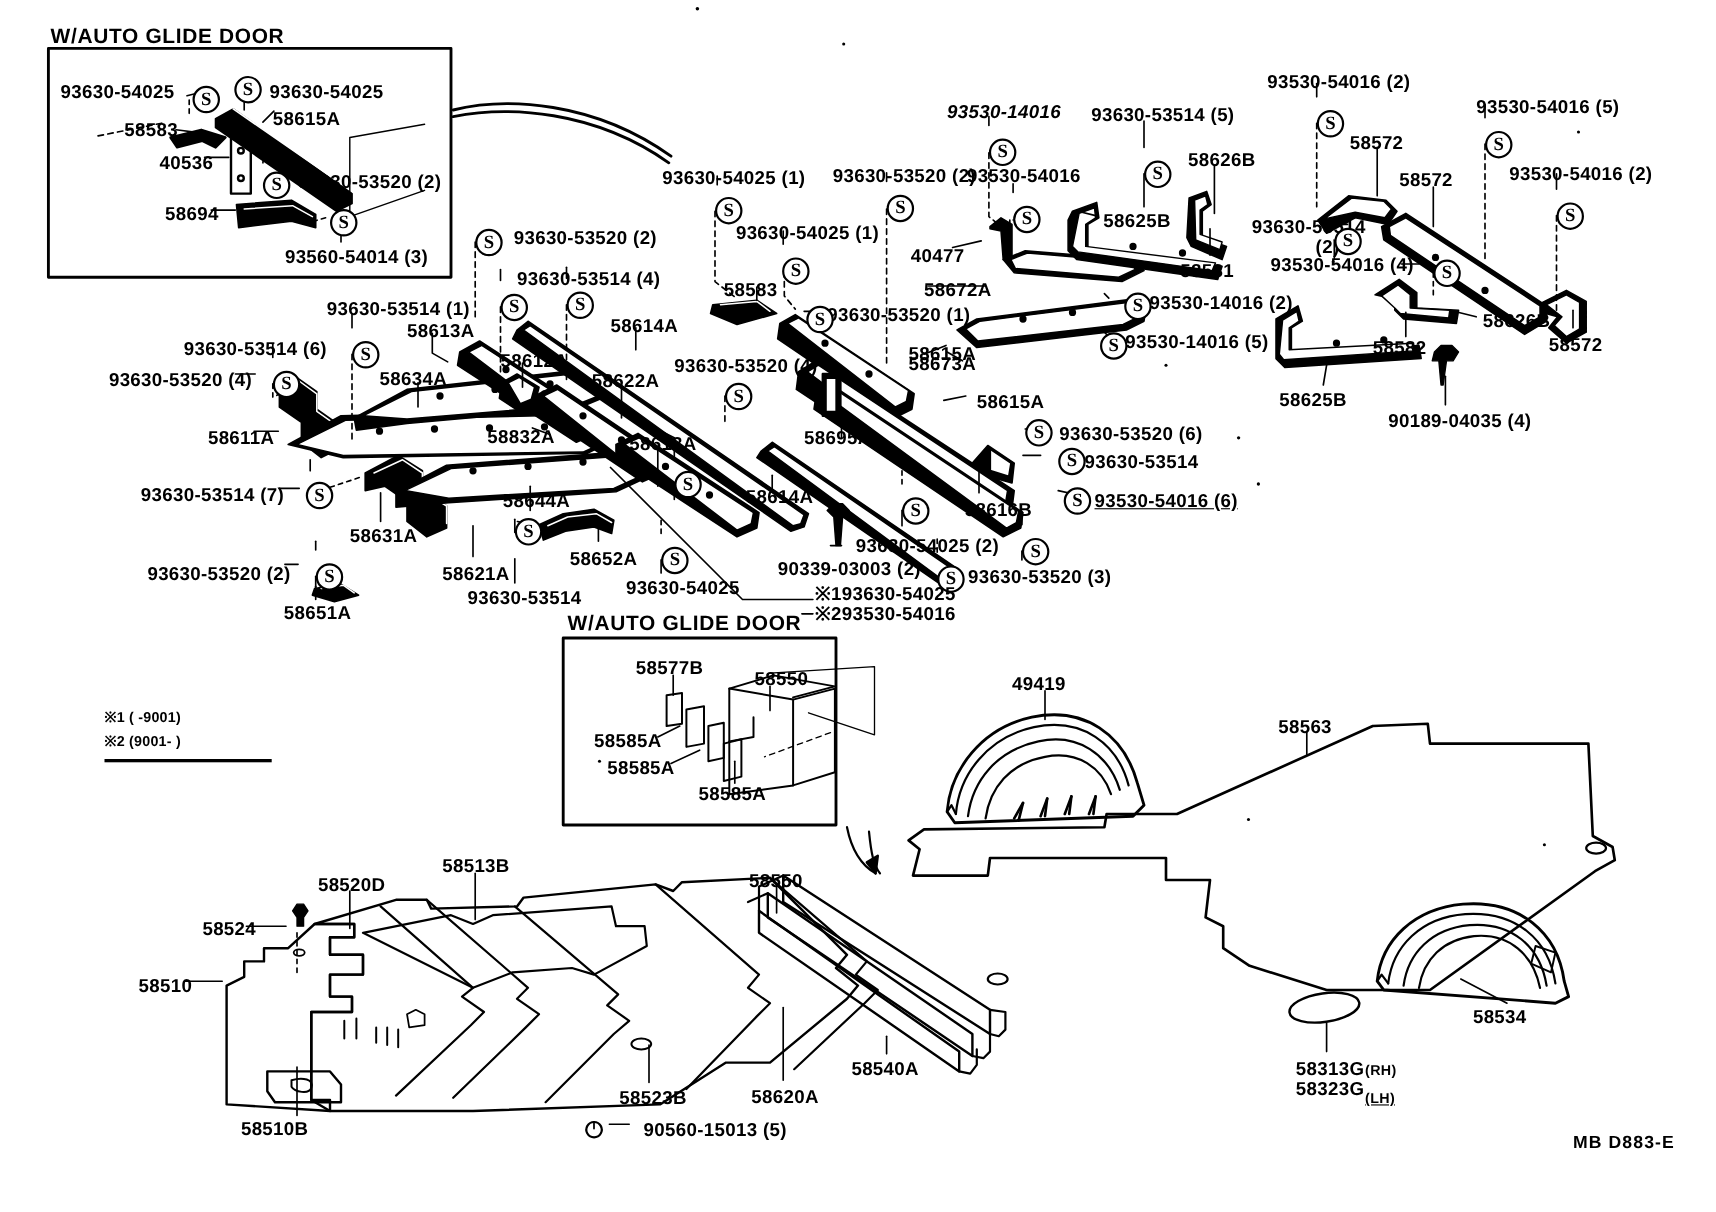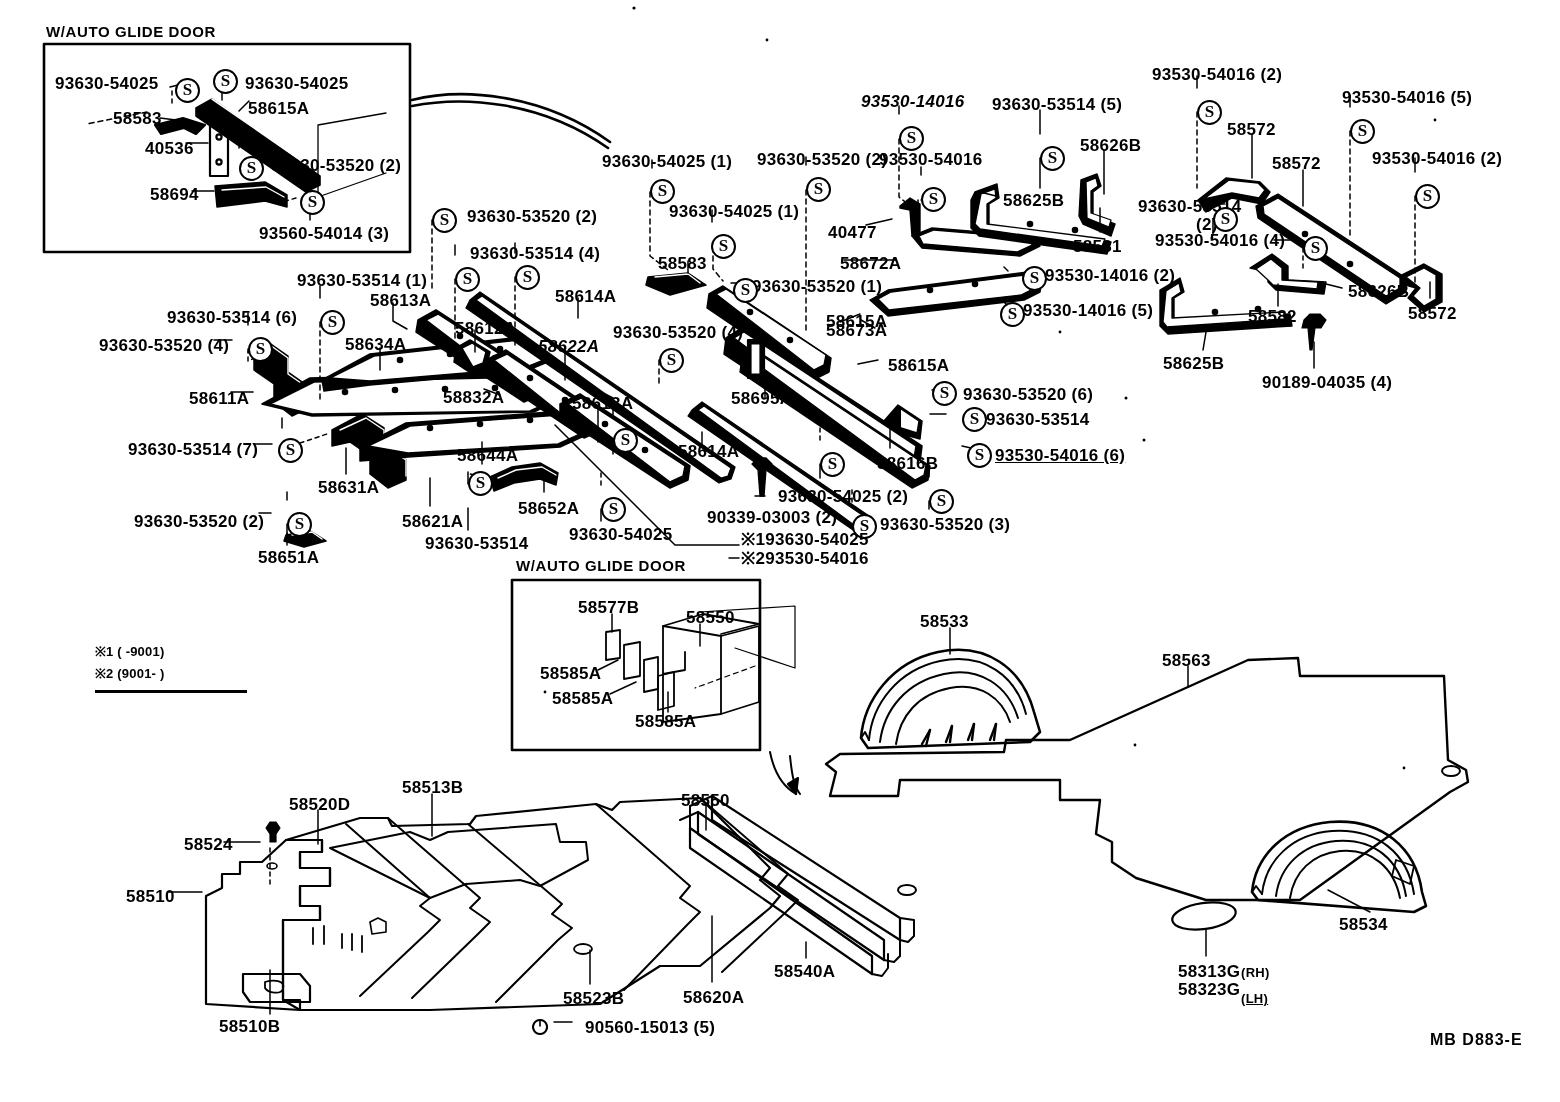--- a/index.html
+++ b/index.html
@@ -15,21 +15,21 @@
     position:absolute;
     font-family:"Liberation Sans", sans-serif;
     font-size:17px;
     font-weight:700;
     color:#000;
     white-space:nowrap;
     letter-spacing:0.3px;
     line-height:1.05;
   }
   .lbl.sm{font-size:13px;}
-  .lbl.box-title{font-size:15px;letter-spacing:0.6px;text-align:right;}
+  .lbl.box-title{font-size:19px;letter-spacing:0.6px;text-align:right;}
   .lbl.code{font-size:16px;letter-spacing:1px;}
   .lbl.legend{font-size:13px;letter-spacing:0.2px;}
   .scirc{
     position:absolute;
     width:25px;height:25px;
     border:2.5px solid #000;
     border-radius:50%;
     box-sizing:border-box;
     background:#fff;
     font-family:"Liberation Serif", serif;
@@ -484,21 +484,21 @@
       <div class="lbl" style="left: 470px; top: 245px;">93630-53514 (4)</div>
       <div class="lbl" style="left: 297px; top: 272px;">93630-53514 (1)</div>
       <div class="lbl" style="left: 370px; top: 292px;">58613A</div>
       <div class="lbl" style="left: 555px; top: 288px;">58614A</div>
       <div class="lbl" style="left: 455px; top: 320px;">58612A</div>
       <div class="lbl" style="left: 613px; top: 324px;">93630-53520 (4)</div>
       <div class="lbl" style="left: 826px; top: 313px;">58615A</div>
       <div class="lbl" style="left: 167px; top: 309px;">93630-53514 (6)</div>
       <div class="lbl" style="left: 99px; top: 337px;">93630-53520 (4)</div>
       <div class="lbl" style="left: 345px; top: 336px;">58634A</div>
-      <div class="lbl" style="left: 538px; top: 338px; font-style: italic;">58622A</div>
+      <div class="lbl" style="left: 538px; top: 338px;">58622A</div>
       <div class="lbl" style="left: 189px; top: 390px;">58611A</div>
       <div class="lbl" style="left: 443px; top: 389px;">58832A</div>
       <div class="lbl" style="left: 572px; top: 395px;">58613A</div>
       <div class="lbl" style="left: 888px; top: 357px;">58615A</div>
       <div class="lbl" style="left: 731px; top: 390px;">58695A</div>
       <div class="lbl" style="left: 963px; top: 386px;">93630-53520 (6)</div>
       <div class="lbl" style="left: 986px; top: 411px;">93630-53514</div>
       <div class="lbl" style="left: 128px; top: 441px;">93630-53514 (7)</div>
       <div class="lbl" style="left: 457px; top: 447px;">58644A</div>
       <div class="lbl" style="left: 678px; top: 443px;">58614A</div>
@@ -512,21 +512,21 @@
       <div class="lbl" style="left: 707px; top: 509px;">90339-03003 (2)</div>
       <div class="lbl" style="left: 778px; top: 488px;">93630-54025 (2)</div>
       <div class="lbl" style="left: 880px; top: 516px;">93630-53520 (3)</div>
       <div class="lbl" style="left: 134px; top: 513px;">93630-53520 (2)</div>
       <div class="lbl" style="left: 258px; top: 549px;">58651A</div>
       <div class="lbl" style="left: 578px; top: 599px;">58577B</div>
       <div class="lbl" style="left: 686px; top: 609px;">58550</div>
       <div class="lbl" style="left: 540px; top: 665px;">58585A</div>
       <div class="lbl" style="left: 552px; top: 690px;">58585A</div>
       <div class="lbl" style="left: 635px; top: 713px;">58585A</div>
-      <div class="lbl" style="left: 920px; top: 613px;">58533</div>
+      <div class="lbl" style="left: 920px; top: 613px;">49419</div>
       <div class="lbl" style="left: 1162px; top: 652px;">58563</div>
       <div class="lbl" style="left: 402px; top: 779px;">58513B</div>
       <div class="lbl" style="left: 289px; top: 796px;">58520D</div>
       <div class="lbl" style="left: 681px; top: 792px;">58550</div>
       <div class="lbl" style="left: 184px; top: 836px;">58524</div>
       <div class="lbl" style="left: 126px; top: 888px;">58510</div>
       <div class="lbl" style="left: 1339px; top: 916px;">58534</div>
       <div class="lbl" style="left: 774px; top: 963px;">58540A</div>
       <div class="lbl" style="left: 219px; top: 1018px;">58510B</div>
       <div class="lbl" style="left: 563px; top: 990px;">58523B</div>

